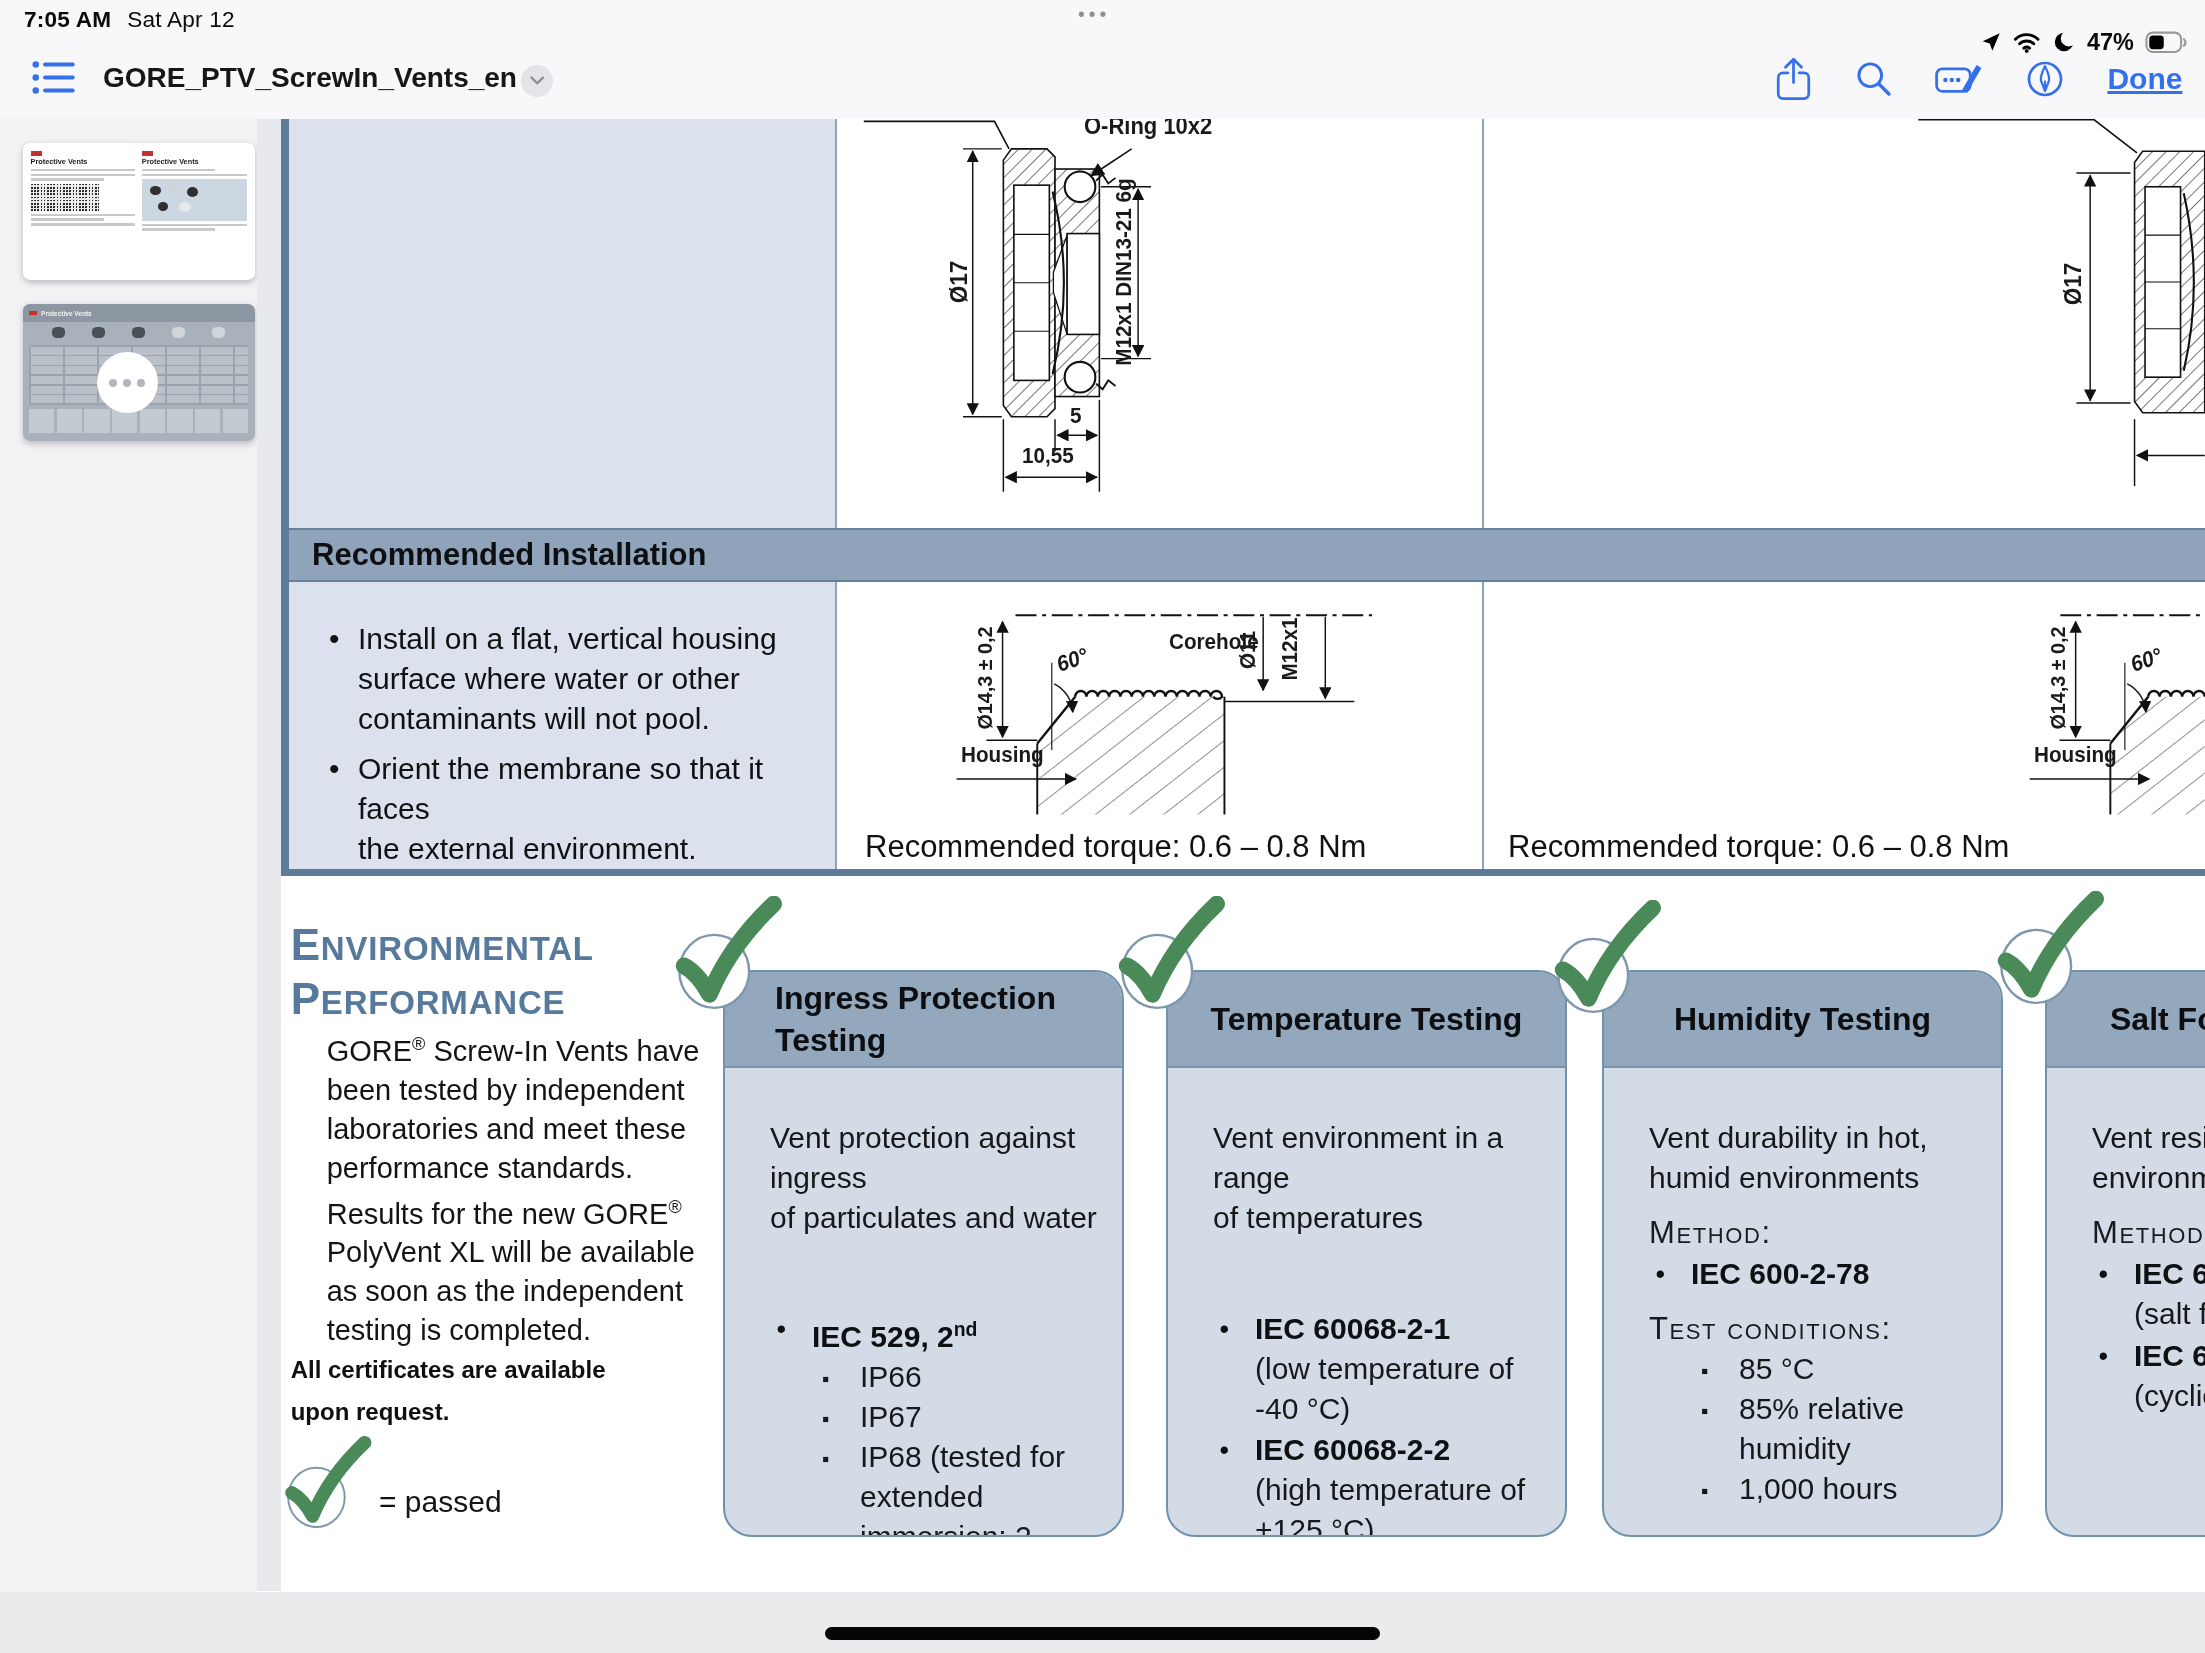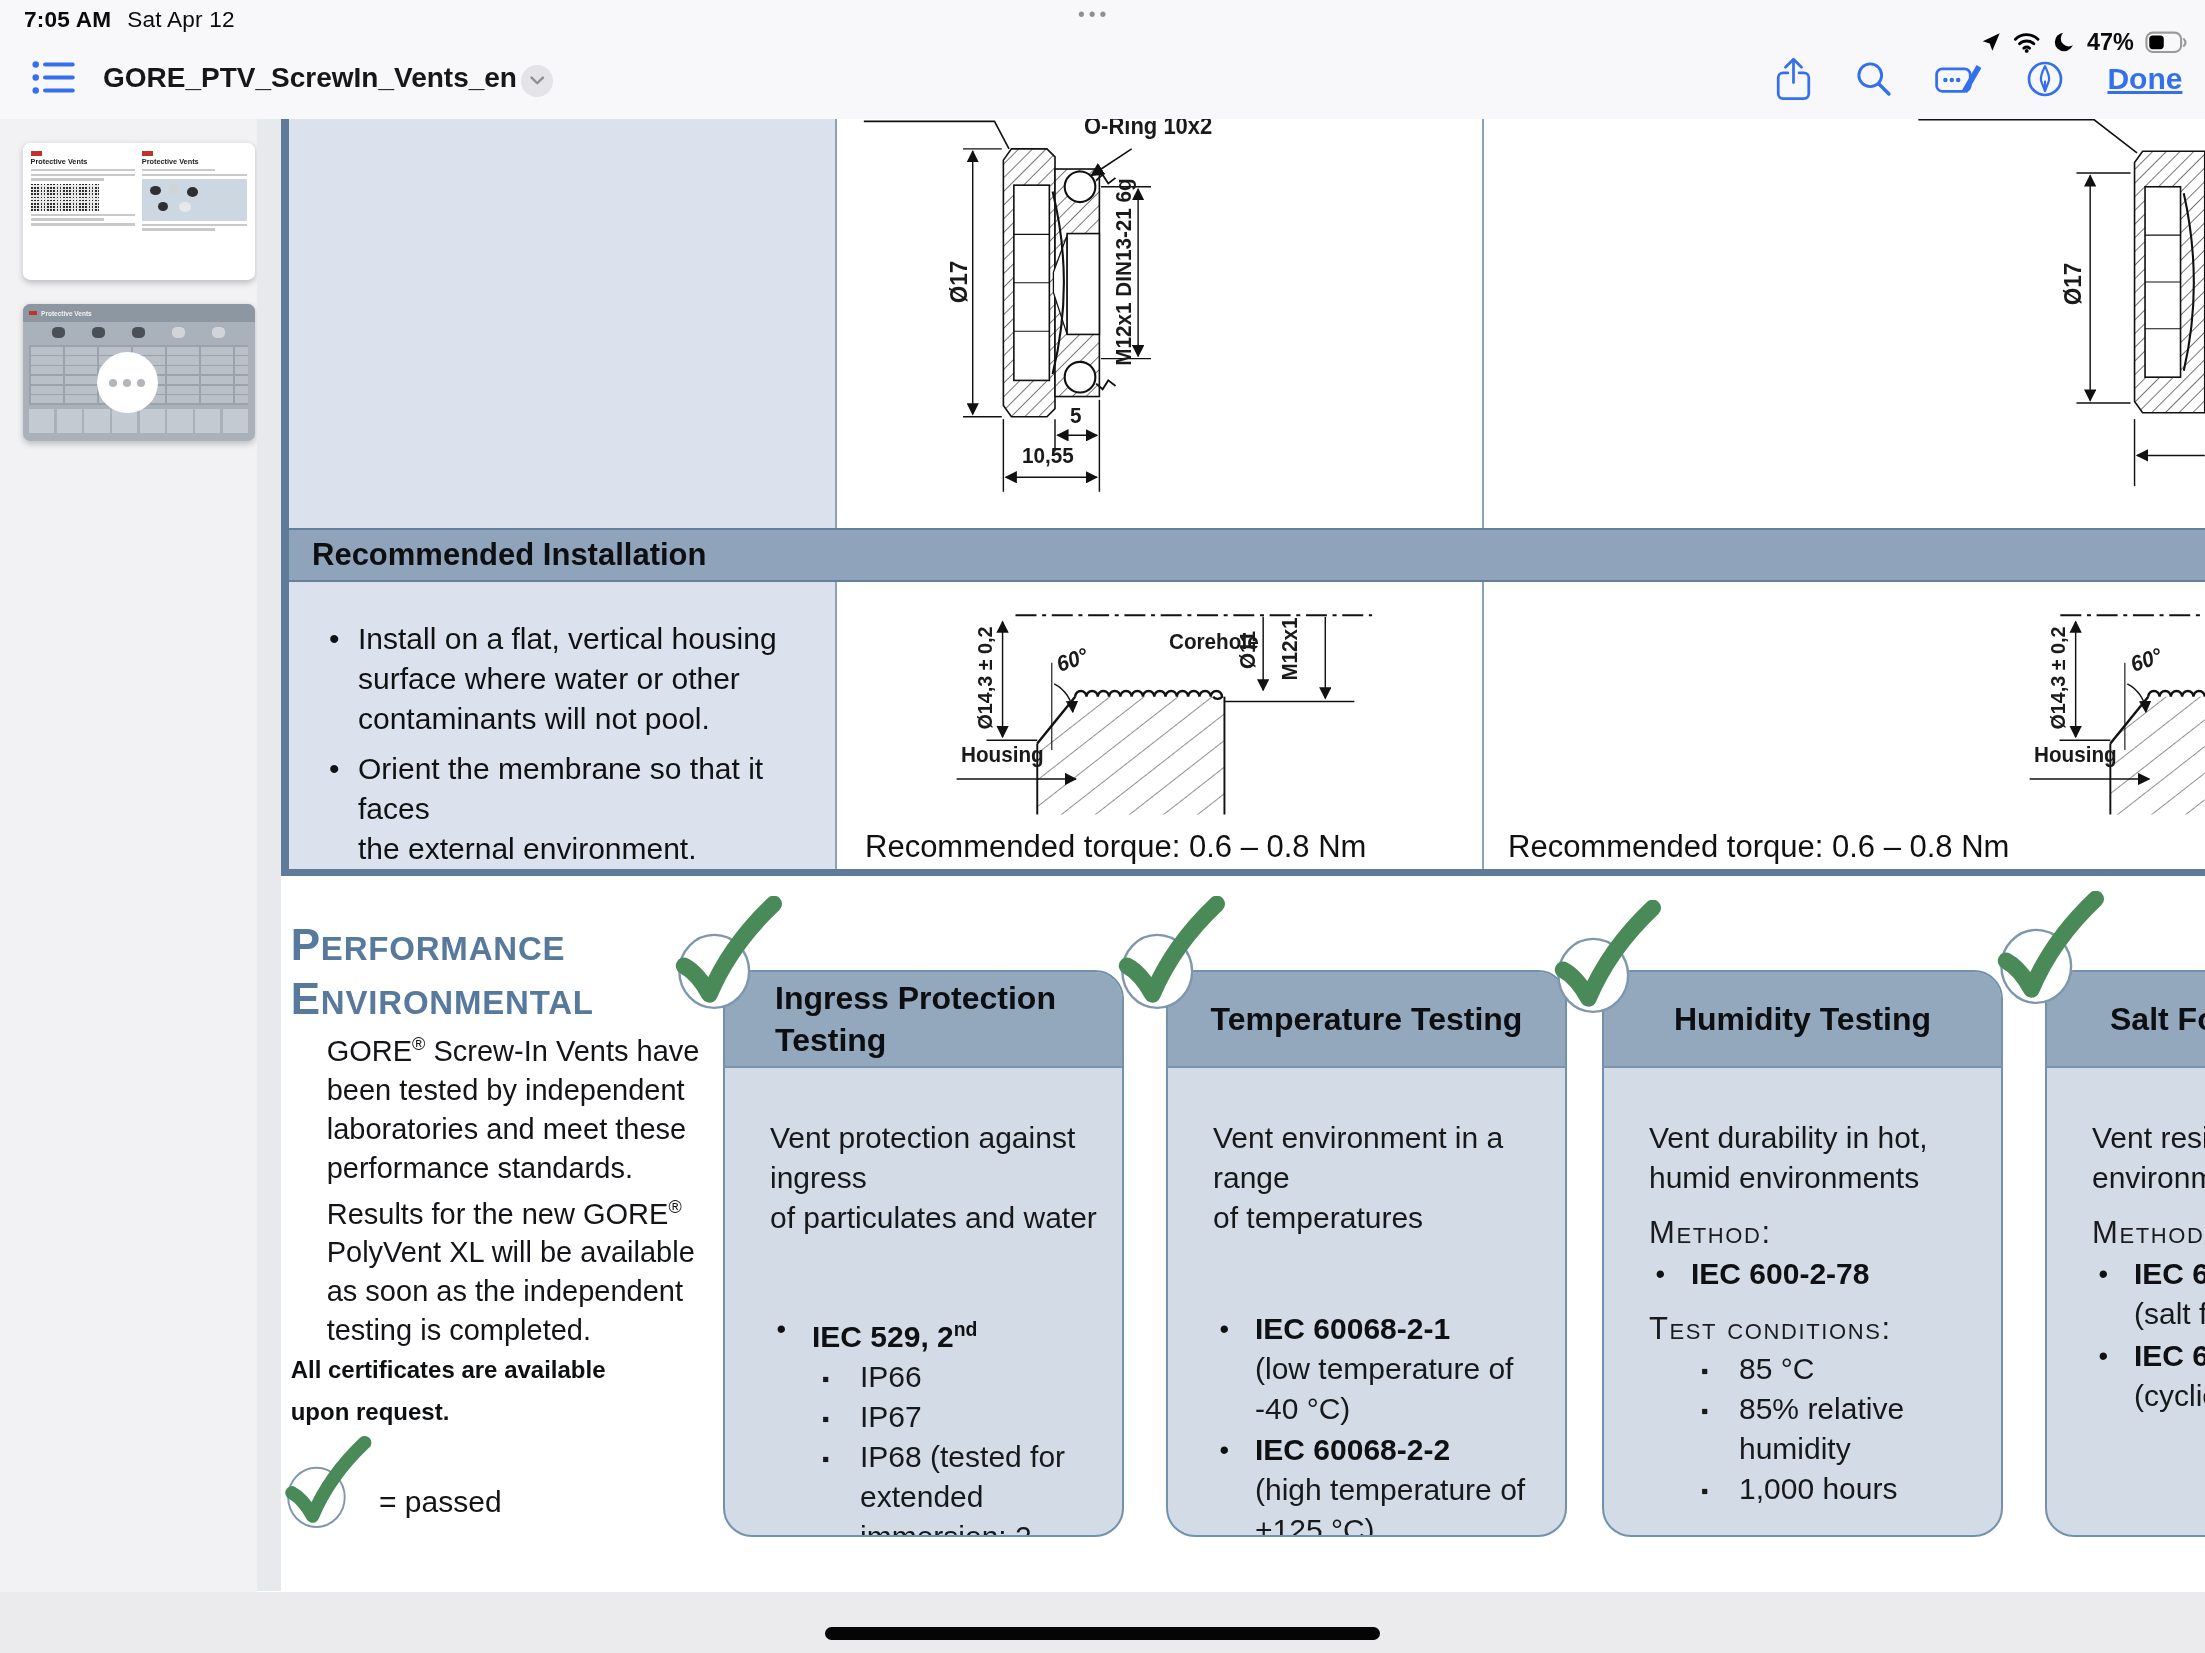--- a/index.html
+++ b/index.html
@@ -403,22 +403,22 @@
     <div class="dlabel" style="left:888px;top:510px;">Corehole</div>
     <div class="dlabel rot" style="left:967px;top:531px;">Ø11</div>
     <div class="dlabel rot" style="left:1009px;top:530px;">M12x1</div>
     <div class="dlabel" style="left:680px;top:623px;">Housing</div>
 
     <div class="dlabel rot" style="left:1777px;top:559px;font-size:21px;">Ø14,3 ± 0,2</div>
     <div class="dlabel ang" style="left:1863px;top:547px;">60°</div>
     <div class="dlabel" style="left:1753px;top:623px;">Housing</div>
 
     <div id="env-head">
+      <div class="env-line">Environmental</div>
       <div class="env-line">Performance</div>
-      <div class="env-line">Environmental</div>
     </div>
     <div id="env-para">
         <div class="">GORE<sup style="font-size:18px;">®</sup> Screw-In Vents have</div>
         <div class="">been tested by independent</div>
         <div class="">laboratories and meet these</div>
         <div class="">performance standards.</div>
         <div class="">Results for the new GORE<sup style="font-size:18px;">®</sup></div>
         <div class="">PolyVent XL will be available</div>
         <div class="">as soon as the independent</div>
         <div class="">testing is completed.</div>

